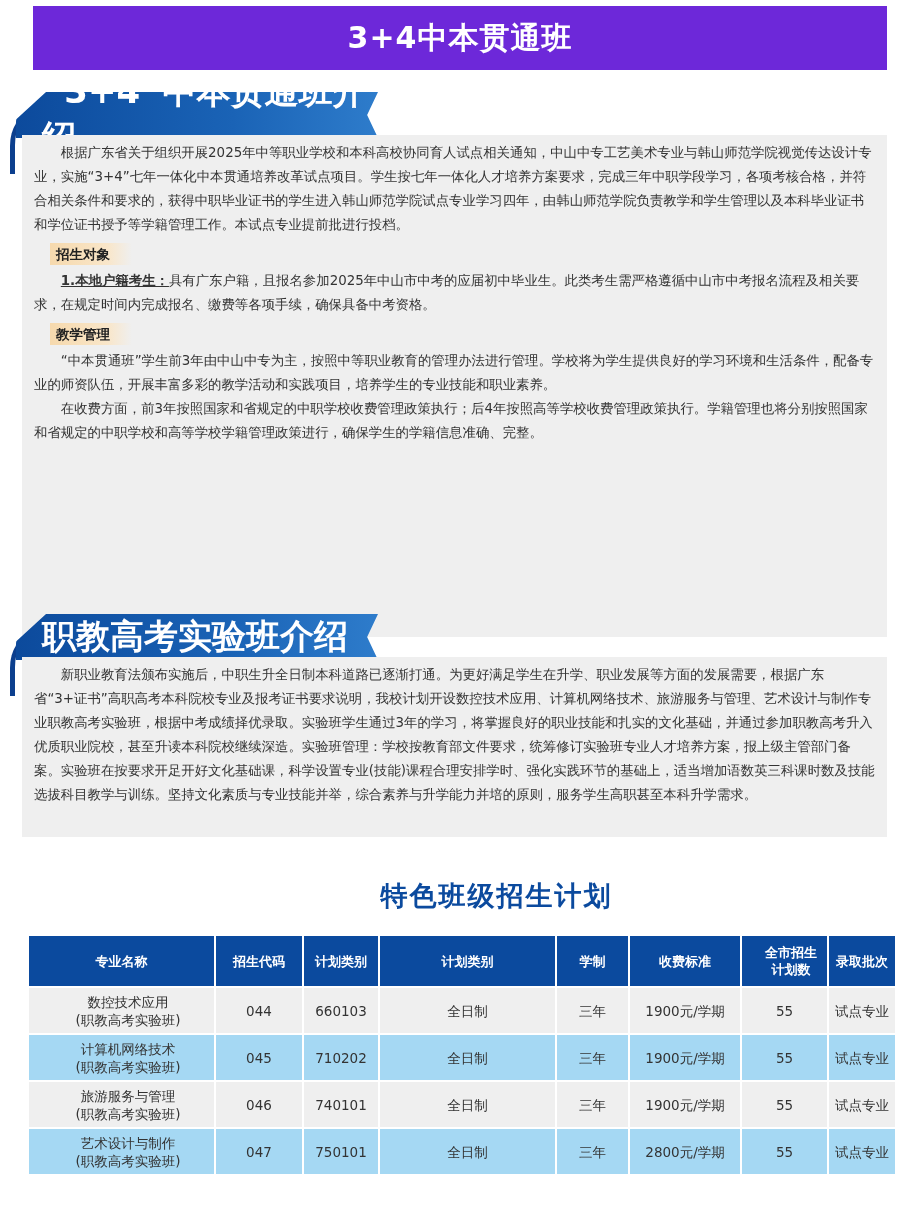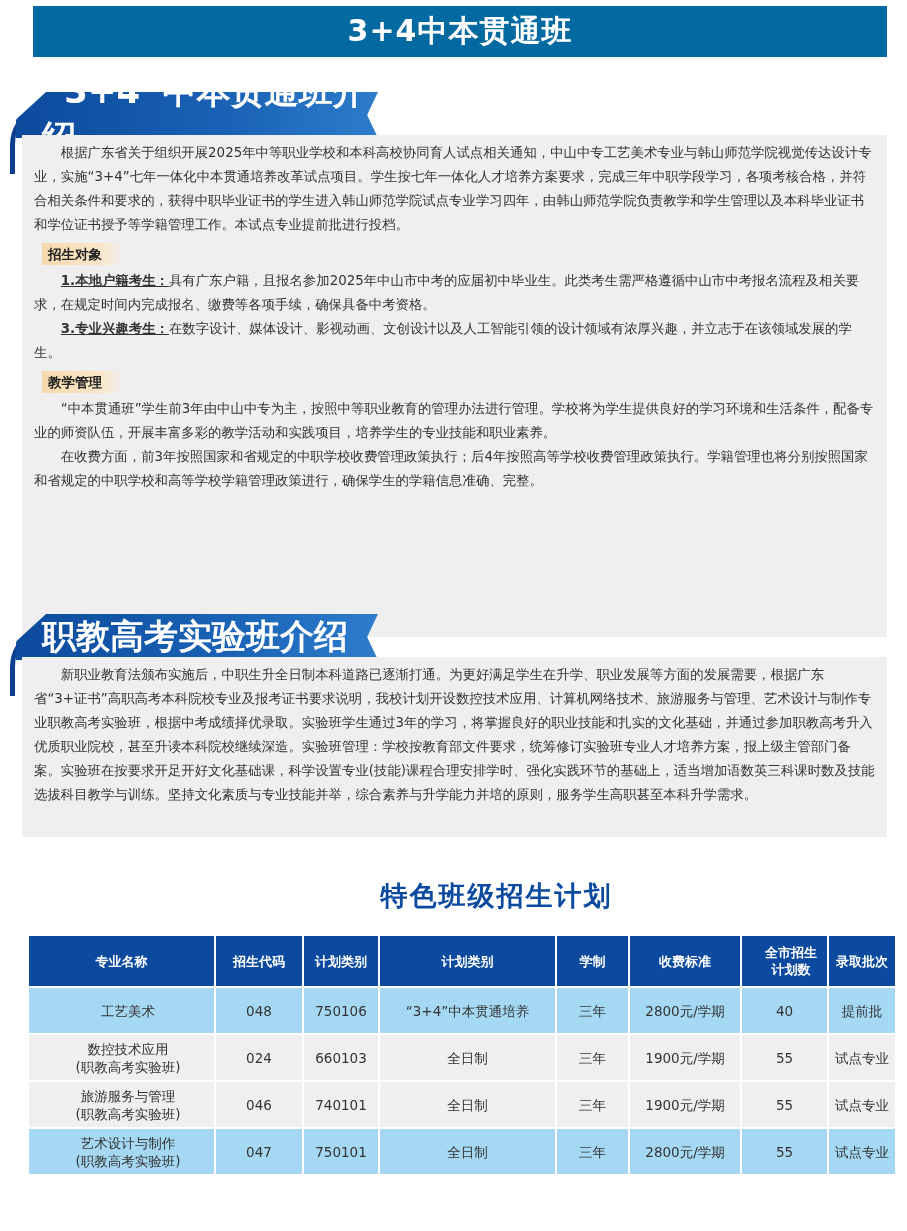--- a/index.html
+++ b/index.html
@@ -2,22 +2,22 @@
 <html><head>
 <meta charset="utf-8">
 <style>
   html, body { margin: 0; padding: 0; }
   body {
     width: 907px; height: 1231px; background: #ffffff;
     font-family: "DejaVu Sans", "Liberation Sans", sans-serif;
     color: #333333; position: relative; overflow: hidden;
   }
   .top-banner {
-    position: absolute; left: 33px; top: 6px; width: 854px; height: 51px;
-    background: #0369a1; color: #ffffff;
+    position: absolute; left: 33px; top: 6px; width: 854px; height: 64px;
+    background: #6d28d9; color: #ffffff;
     display: flex; align-items: center; justify-content: center;
     font-size: 30px; font-weight: bold; letter-spacing: 1px;
   }
   .section { position: absolute; left: 10px; width: 877px; }
   .sec-tab {
     position: absolute; left: 6px; top: 0; height: 46px; width: 362px;
     background: linear-gradient(90deg, #0c4a9c 0%, #1a63b6 60%, #2e7ccb 100%);
     clip-path: polygon(30px 0, 100% 0, 97% 50%, 100% 100%, 0 100%, 0 60%);
     border-top-left-radius: 30px;
     color: #fff; font-size: 34px; font-weight: bold;
@@ -27,21 +27,21 @@
     position: absolute; left: 0; top: 22px; width: 16px; height: 60px;
     border-left: 5px solid #0c3f8e; border-top-left-radius: 40px 60px;
   }
   .sec-box {
     position: absolute; left: 12px; top: 43px; width: 865px;
     background: #efefef; box-sizing: border-box; padding: 6px 12px 10px 12px;
     font-size: 13.4px; line-height: 24px; color: #333;
   }
   .para { text-indent: 2em; margin: 0; }
   .label-chip {
-    display: inline-block; margin: 6px 0 4px 8px; padding: 0 22px 0 6px;
+    display: inline-block; margin: 6px 0 4px 16px; padding: 0 22px 0 6px;
     background: linear-gradient(90deg, #f6d9ad 0%, #f9e6c9 70%, rgba(249,230,201,0) 100%);
     font-weight: bold; font-size: 13.5px; line-height: 22px; color: #222;
   }
   .strong { font-weight: bold; text-decoration: underline; }
   .plan-title {
     position: absolute; left: 0; top: 878px; width: 907px; text-align: center;
     font-size: 27px; font-weight: bold; color: #0b4a9e; letter-spacing: 2px; margin-left: 43px;
   }
   table.plan {
     position: absolute; left: 27px; top: 934px; width: 868px;
@@ -68,21 +68,20 @@
 
 <div class="section" style="top:92px;">
   <div class="sec-curve"></div>
   <div class="sec-tab">
     <span>“3+4”中本贯通班介绍</span>
   </div>
   <div class="sec-box" style="height:502px;">
     <p class="para">根据广东省关于组织开展2025年中等职业学校和本科高校协同育人试点相关通知，中山中专工艺美术专业与韩山师范学院视觉传达设计专业，实施“3+4”七年一体化中本贯通培养改革试点项目。学生按七年一体化人才培养方案要求，完成三年中职学段学习，各项考核合格，并符合相关条件和要求的，获得中职毕业证书的学生进入韩山师范学院试点专业学习四年，由韩山师范学院负责教学和学生管理以及本科毕业证书和学位证书授予等学籍管理工作。本试点专业提前批进行投档。</p>
     <div class="label-chip">招生对象</div>
     <p class="para"><span class="strong">1.本地户籍考生：</span><span>具有广东户籍，且报名参加2025年中山市中考的应届初中毕业生。此类考生需严格遵循中山市中考报名流程及相关要求，在规定时间内完成报名、缴费等各项手续，确保具备中考资格。</span></p>
-    <p class="para"><span class="strong">3.专业兴趣考生：</span><span>在数字设计、媒体设计、影视动画、文创设计以及人工智能引领的设计领域有浓厚兴趣，并立志于在该领域发展的学生。</span></p>
     <div class="label-chip">教学管理</div>
     <p class="para">“中本贯通班”学生前3年由中山中专为主，按照中等职业教育的管理办法进行管理。学校将为学生提供良好的学习环境和生活条件，配备专业的师资队伍，开展丰富多彩的教学活动和实践项目，培养学生的专业技能和职业素养。</p>
     <p class="para">在收费方面，前3年按照国家和省规定的中职学校收费管理政策执行；后4年按照高等学校收费管理政策执行。学籍管理也将分别按照国家和省规定的中职学校和高等学校学籍管理政策进行，确保学生的学籍信息准确、完整。</p>
   </div>
 </div>
 
 <div class="section" style="top:614px;">
   <div class="sec-curve"></div>
   <div class="sec-tab">
     <span>职教高考实验班介绍</span>
@@ -114,39 +113,40 @@
       <th>学制</th>
       <th>收费标准</th>
       <th>
           <span class="name-sub">全市招生</span>
           <span class="name-sub">计划数</span>
         </th>
       <th>录取批次</th>
     </tr>
   </thead>
   <tbody>
-    <tr class="row-blue">
-      <td>
-          <span class="name-sub">工艺美术</span>
-        </td>
-      <td>048</td>
-      <td>750106</td>
-      <td>“3+4”中本贯通培养</td>
-      <td>三年</td>
-      <td>2800元/学期</td>
-      <td>40</td>
-      <td>提前批</td>
-    </tr>
     <tr class="row-grey">
       <td>
           <span class="name-sub">数控技术应用</span>
           <span class="name-sub">(职教高考实验班)</span>
         </td>
-      <td>024</td>
+      <td>044</td>
       <td>660103</td>
+      <td>全日制</td>
+      <td>三年</td>
+      <td>1900元/学期</td>
+      <td>55</td>
+      <td>试点专业</td>
+    </tr>
+    <tr class="row-blue">
+      <td>
+          <span class="name-sub">计算机网络技术</span>
+          <span class="name-sub">(职教高考实验班)</span>
+        </td>
+      <td>045</td>
+      <td>710202</td>
       <td>全日制</td>
       <td>三年</td>
       <td>1900元/学期</td>
       <td>55</td>
       <td>试点专业</td>
     </tr>
     <tr class="row-grey">
       <td>
           <span class="name-sub">旅游服务与管理</span>
           <span class="name-sub">(职教高考实验班)</span>

